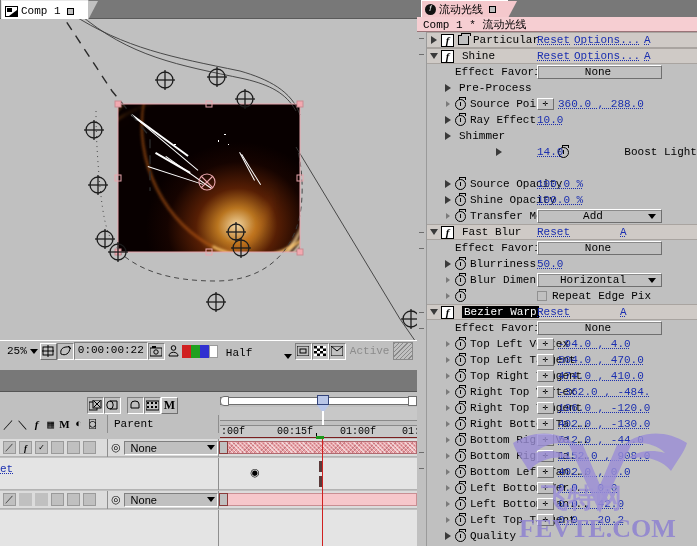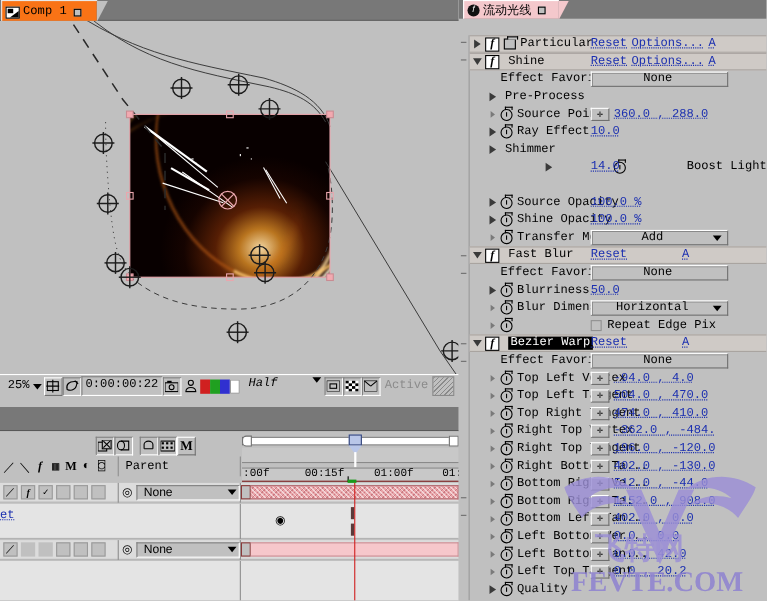--- a/index.html
+++ b/index.html
@@ -18,21 +18,21 @@
     position: absolute; left: 0; top: 0; width: 417px; height: 370px;
     background: #c0c0c0;
   }
   #comp-tabbar {
     position: absolute; left: 0; top: 0; width: 417px; height: 19px;
     background: #787878;
     border-bottom: 1px solid #5a5a5a;
   }
   #comp-tab {
     position: absolute; left: 1px; top: 0px; height: 19px;
-    background: #f97316;
+    background: #ffffff;
     border-top: 1px solid #e8e8e8;
     border-left: 1px solid #e8e8e8;
     border-right: 1px solid #4a4a4a;
     padding: 2px 14px 0 3px;
     display: flex; align-items: center; gap: 3px;
     font-family: "Liberation Mono", monospace;
     font-size: 11px; color: #000;
     white-space: nowrap;
   }
   #comp-tab::after{
@@ -145,22 +145,22 @@
     border-top:5px solid #000;
   }
   .tb-btn {
     width:17px; height:17px; display:flex; align-items:center; justify-content:center;
     font-size:10px; line-height:1;
   }
   .tc-field {
     height:18px; padding:1px 3px 0 3px; color:#000; font-size:11px;
   }
   .chan-swatch { width:9px; height:13px; }
-  .res-combo { display:flex; align-items:flex-start; height:16px; width:72px;
-               justify-content:space-between; padding:0 3px;font-style:italic; }
+  .res-combo { display:flex; align-items:flex-end; height:16px; width:72px;
+               justify-content:space-between; padding:0 3px; }
   .tb-active { color:#8b8b8b; padding:0 4px; }
 
   
   #tl-panel {
     position:absolute; left:0; top:370px; width:417px; height:176px;
     background:#c0c0c0;
   }
   #tl-tabbar {
     position:absolute; left:0; top:0; width:417px; height:22px;
     background:#787878; border-bottom:1px solid #555;
@@ -619,20 +619,23 @@
 
   <div id="fx-panel">
     <div id="fx-tabbar">
       <div id="fx-tab">
         <span class="fx-dot">𝑓</span>
         <span>流动光线</span>
         <span class="tab-sq"></span>
       </div>
     </div>
 
+    <div id="fx-subtitle">
+      <span>Comp 1 * 流动光线</span>
+    </div>
 
     <div id="fx-gutter">
       <div class="gtick" style="top:6px"></div>
       <div class="gtick" style="top:22px"></div>
       <div class="gtick" style="top:200px"></div>
       <div class="gtick" style="top:216px"></div>
       <div class="gtick" style="top:280px"></div>
       <div class="gtick" style="top:296px"></div>
       <div class="gtick" style="top:420px"></div>
       <div class="gtick" style="top:436px"></div>

